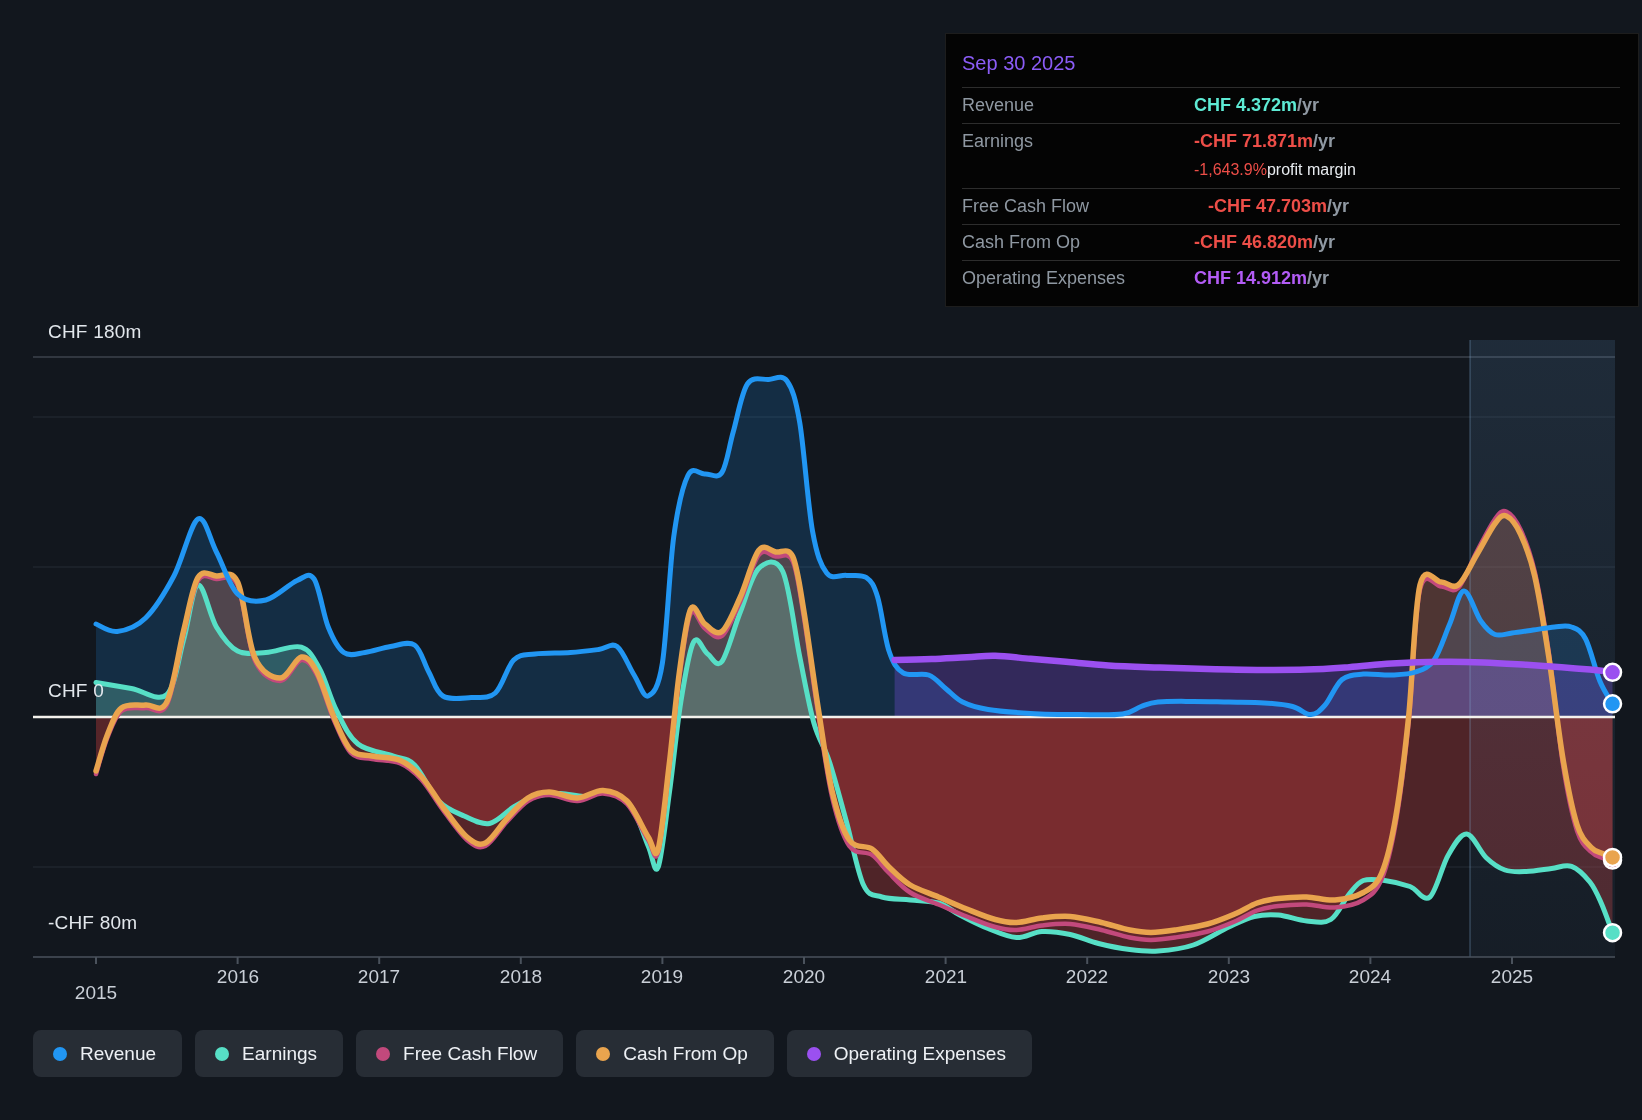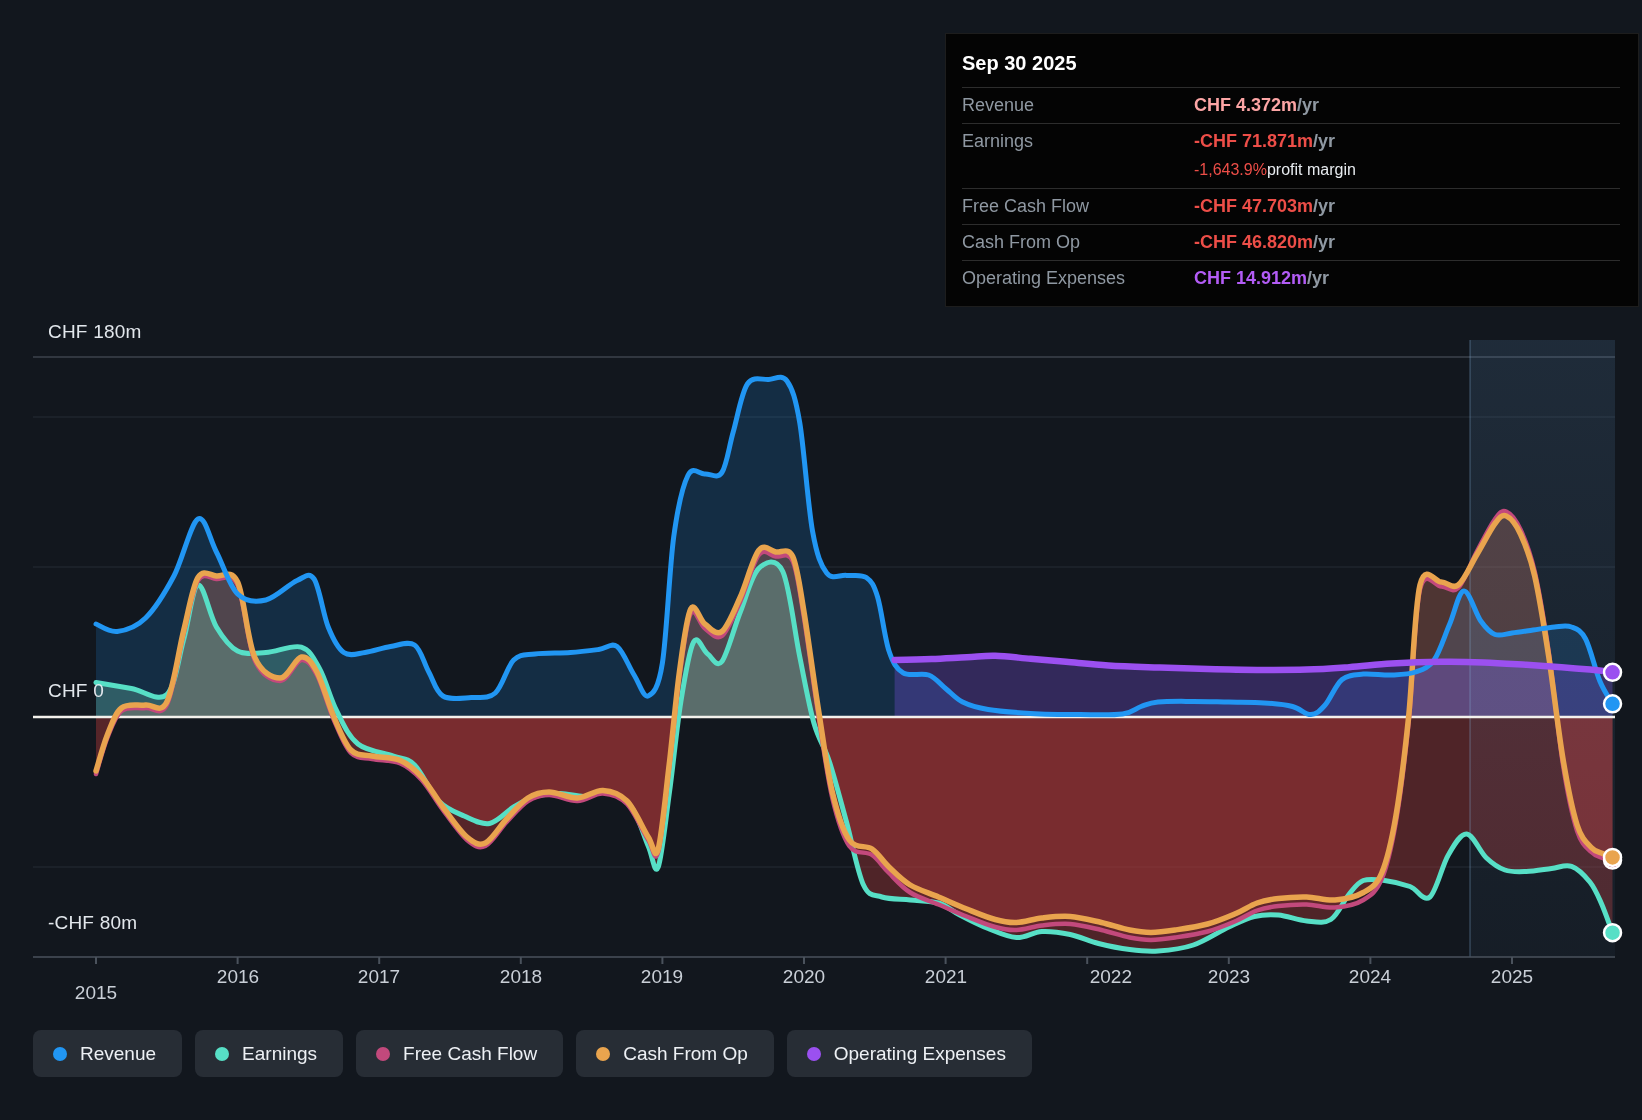--- a/index.html
+++ b/index.html
@@ -5,21 +5,21 @@
   html,body{margin:0;padding:0;background:#10151c;}
   body{width:1642px;height:1120px;position:relative;overflow:hidden;
        font-family:"Liberation Sans","DejaVu Sans",sans-serif;color:#e7ebef;}
   .stage{position:absolute;inset:0;background:#12171e;}
   svg.chart{position:absolute;left:0;top:0;}
   .axis-label{position:absolute;font-size:19px;font-weight:500;color:#e2e7ec;letter-spacing:.2px;}
   .x-tick-label{position:absolute;width:90px;text-align:center;font-size:19px;color:#c9cfd7;top:966px;}
   
   .tooltip{position:absolute;left:945px;top:33px;width:694px;background:#040404;
            border:1px solid #1d1d1d;box-sizing:border-box;padding:10px 18px 10px 16px;z-index:5;}
-  .tooltip .title{font-size:20px;font-weight:700;color:#ffffff;padding:8px 0 12px 0;}
+  .tooltip .title{font-size:20px;font-weight:400;color:#8b5cf6;padding:8px 0 12px 0;}
   .t-row{display:flex;align-items:baseline;border-top:1px solid #2d2d2d;padding:7px 0;}
   .t-row .lbl{width:232px;font-size:18px;color:#8f98a2;flex-shrink:0;}
   .t-row .val{font-size:18px;font-weight:700;}
   .t-row .unit{font-size:18px;font-weight:700;color:#8f98a2;}
   .t-sub{display:flex;align-items:flex-end;padding:2px 0 9px 232px;}
   .t-wrap{border-top:1px solid #2d2d2d;}
   .t-wrap .t-row{border-top:none;}
   
   .legend{position:absolute;left:33px;top:1030px;display:flex;gap:13px;}
   .pill{display:flex;align-items:center;gap:13px;background:#272d35;border-radius:8px;
@@ -100,46 +100,46 @@
   <div class="axis-label" style="left:48px;top:680px;">CHF 0</div>
   <div class="axis-label" style="left:48px;top:912px;">-CHF 80m</div>
 
   <div class="x-tick-label" style="left:51px;margin-top:16px;">2015</div>
   <div class="x-tick-label" style="left:193px;">2016</div>
   <div class="x-tick-label" style="left:334px;">2017</div>
   <div class="x-tick-label" style="left:476px;">2018</div>
   <div class="x-tick-label" style="left:617px;">2019</div>
   <div class="x-tick-label" style="left:759px;">2020</div>
   <div class="x-tick-label" style="left:901px;">2021</div>
-  <div class="x-tick-label" style="left:1042px;text-align:right;">2022</div>
+  <div class="x-tick-label" style="left:1042px;">2022</div>
   <div class="x-tick-label" style="left:1184px;">2023</div>
   <div class="x-tick-label" style="left:1325px;">2024</div>
   <div class="x-tick-label" style="left:1467px;">2025</div>
 
   <div class="tooltip">
     <div class="title">Sep 30 2025</div>
     <div class="t-row">
       <span class="lbl">Revenue</span>
-      <span class="val" style="color: #fca5a5; text-align: center;">CHF 4.372m</span>
+      <span class="val" style="color: #5eead4; text-align: center;">CHF 4.372m</span>
       <span class="unit">/yr</span>
     </div>
     <div class="t-wrap">
       <div class="t-row">
         <span class="lbl">Earnings</span>
         <span class="val" style="color: rgb(237, 78, 72);">-CHF 71.871m</span>
         <span class="unit">/yr</span>
       </div>
       <div class="t-sub">
         <span class="val" style="color: rgb(237, 78, 72);">-1,643.9%</span>
         <span class="unit">profit margin</span>
       </div>
     </div>
     <div class="t-row">
       <span class="lbl">Free Cash Flow</span>
-      <span class="val" style="color: rgb(237, 78, 72);">-CHF 47.703m</span>
+      <span class="val" style="color: rgb(237, 78, 72); margin-left: 14px;">-CHF 47.703m</span>
       <span class="unit">/yr</span>
     </div>
     <div class="t-row">
       <span class="lbl">Cash From Op</span>
       <span class="val" style="color: rgb(237, 78, 72);">-CHF 46.820m</span>
       <span class="unit">/yr</span>
     </div>
     <div class="t-row">
       <span class="lbl">Operating Expenses</span>
       <span class="val" style="color: rgb(179, 92, 246);">CHF 14.912m</span>

